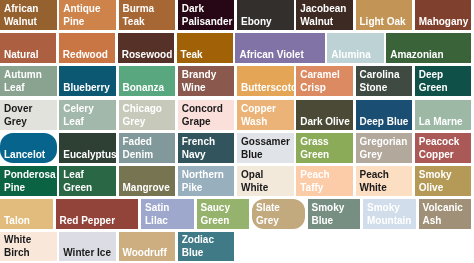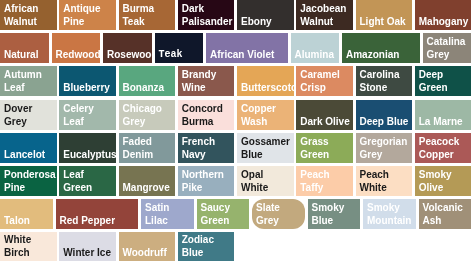--- a/index.html
+++ b/index.html
@@ -49,35 +49,32 @@
   <div class="row">
    <div class="cell" style="background-color: rgb(172, 95, 65);">
         <span class="lbl light">Natural</span>
       </div>
    <div class="cell" style="background-color: rgb(202, 118, 68);">
         <span class="lbl light">Redwood</span>
       </div>
    <div class="cell" style="background-color: rgb(86, 49, 40);">
         <span class="lbl light">Rosewood</span>
       </div>
-   <div class="cell" style="background-color: #0f172a; font-family: Liberation Mono, monospace;">
+   <div class="cell" style="background-color: #a16207;">
         <span class="lbl light">Teak</span>
       </div>
    <div class="cell" style="background-color: rgb(130, 115, 166); padding-left: 33px;">
         <span class="lbl light">African Violet</span>
       </div>
    <div class="cell" style="background-color: rgb(188, 210, 213);">
         <span class="lbl light">Alumina</span>
       </div>
    <div class="cell" style="background-color: rgb(58, 99, 57); padding-left: 29px;">
         <span class="lbl light">Amazonian</span>
       </div>
-   <div class="cell" style="background-color: rgb(140, 133, 121);">
-        <span class="lbl light">Catalina Grey</span>
-      </div>
   </div>
   <div class="row">
    <div class="cell" style="background-color: rgb(138, 163, 145);">
         <span class="lbl light">Autumn Leaf</span>
       </div>
    <div class="cell" style="background-color: rgb(12, 87, 113);">
         <span class="lbl light">Blueberry</span>
       </div>
    <div class="cell" style="background-color: rgb(89, 167, 127);">
         <span class="lbl light">Bonanza</span>
@@ -102,37 +99,37 @@
    <div class="cell" style="background-color: rgb(225, 226, 219);">
         <span class="lbl dark">Dover Grey</span>
       </div>
    <div class="cell" style="background-color: rgb(162, 184, 171);">
         <span class="lbl light">Celery Leaf</span>
       </div>
    <div class="cell" style="background-color: rgb(199, 202, 187);">
         <span class="lbl light">Chicago Grey</span>
       </div>
    <div class="cell" style="background-color: rgb(250, 223, 219);">
-        <span class="lbl dark">Concord Burma</span>
+        <span class="lbl dark">Concord Grape</span>
       </div>
    <div class="cell" style="background-color: rgb(235, 179, 119);">
         <span class="lbl light">Copper Wash</span>
       </div>
    <div class="cell" style="background-color: rgb(75, 74, 55);">
         <span class="lbl light">Dark Olive</span>
       </div>
    <div class="cell" style="background-color: rgb(26, 78, 114);">
         <span class="lbl light">Deep Blue</span>
       </div>
    <div class="cell" style="background-color: rgb(157, 184, 165);">
         <span class="lbl light">La Marne</span>
       </div>
   </div>
   <div class="row">
-   <div class="cell" style="background-color: rgb(7, 100, 140);">
+   <div class="cell" style="background-color: rgb(7, 100, 140); border-radius: 13px;">
         <span class="lbl light">Lancelot</span>
       </div>
    <div class="cell" style="background-color: rgb(46, 63, 52);">
         <span class="lbl light">Eucalyptus</span>
       </div>
    <div class="cell" style="background-color: rgb(129, 153, 155);">
         <span class="lbl light">Faded Denim</span>
       </div>
    <div class="cell" style="background-color: rgb(50, 84, 93);">
         <span class="lbl light">French Navy</span>

